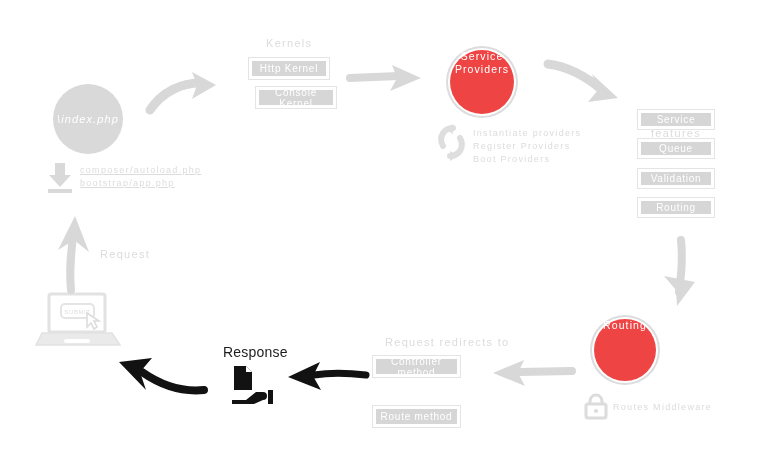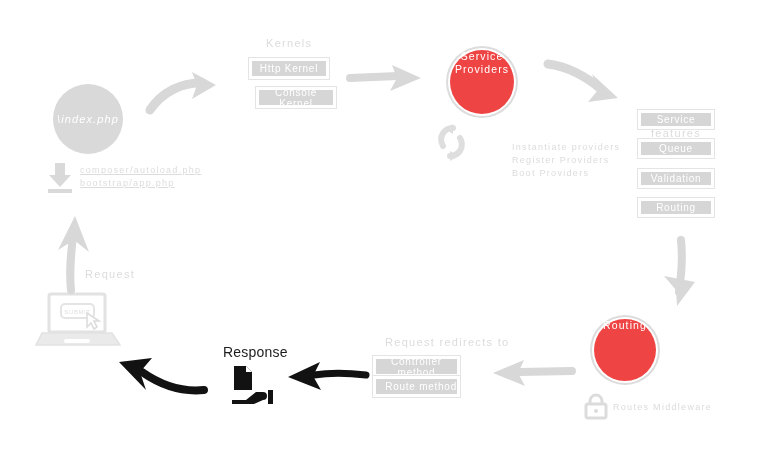--- a/index.html
+++ b/index.html
@@ -124,21 +124,21 @@
 
   <div class="abs" style="left:436px;top:124px;width:32px;height:38px;">
     <svg width="32" height="38" viewBox="0 0 32 38">
       <path d="M7,22 C2,13 8,4 17,4" stroke="#dedede" stroke-width="6" fill="none" stroke-linecap="round"></path>
       <polygon points="17,0 17,10 9,5" fill="#dedede"></polygon>
       <path d="M24,14 C29,23 23,32 14,32" stroke="#dedede" stroke-width="6" fill="none" stroke-linecap="round"></path>
       <polygon points="14,27 14,37 22,32" fill="#dedede"></polygon>
     </svg>
   </div>
 
-  <div class="abs lbl lbl-sm multiline" style="left:473px;top:141px;margin-left:39px;">Instantiate providers
+  <div class="abs lbl lbl-sm multiline" style="left:473px;top:127px;">Instantiate providers
 Register Providers
 Boot Providers</div>
 
   <div class="abs" style="left:546px;top:60px;width:78px;height:44px;">
     <svg width="78" height="44" viewBox="0 0 78 44">
       <path d="M2,4 C20,6 40,16 56,30" stroke="#d8d8d8" stroke-width="9" fill="none" stroke-linecap="round"></path>
       <polygon points="46,14 72,38 42,42 52,30" fill="#d8d8d8"></polygon>
     </svg>
   </div>
 
@@ -183,21 +183,21 @@
       <path d="M28,14 L80,13" stroke="#d8d8d8" stroke-width="8" fill="none" stroke-linecap="round"></path>
       <polygon points="1,15 32,2 26,15 33,28" fill="#d8d8d8"></polygon>
     </svg>
   </div>
 
   <div class="abs lbl lbl-md" style="left:365px;top:335px;margin-left:20px;">Request redirects to</div>
 
   <div class="abs chip" style="left:373px;top:356px;width:87px;height:21px;justify-content:flex-end;">
     <span>Controller method</span>
   </div>
-  <div class="abs chip" style="left:373px;top:376px;width:87px;height:21px;justify-content:flex-end;">
+  <div class="abs chip" style="left:373px;top:406px;width:87px;height:21px;">
     <span>Route method</span>
   </div>
 
   <div class="abs" style="left:288px;top:362px;width:80px;height:30px;">
     <svg width="80" height="30" viewBox="0 0 80 30">
       <path d="M26,13 C44,10 62,11 78,13" stroke="#121212" stroke-width="7" fill="none" stroke-linecap="round"></path>
       <polygon points="0,15 32,0 25,14 33,28" fill="#121212"></polygon>
     </svg>
   </div>
 
@@ -235,15 +235,15 @@
     </svg>
   </div>
 
   <div class="abs" style="left:53px;top:214px;width:40px;height:78px;">
     <svg width="40" height="78" viewBox="0 0 40 78">
       <path d="M18,76 C16,56 18,40 20,22" stroke="#d8d8d8" stroke-width="8" fill="none" stroke-linecap="round"></path>
       <polygon points="5,36 22,2 36,38 21,26" fill="#d8d8d8"></polygon>
     </svg>
   </div>
 
-  <div class="abs lbl lbl-md" style="left:85px;top:247px;margin-top:20px;">Request</div>
+  <div class="abs lbl lbl-md" style="left:100px;top:247px;">Request</div>
 
 </div>
 
 </body></html>

